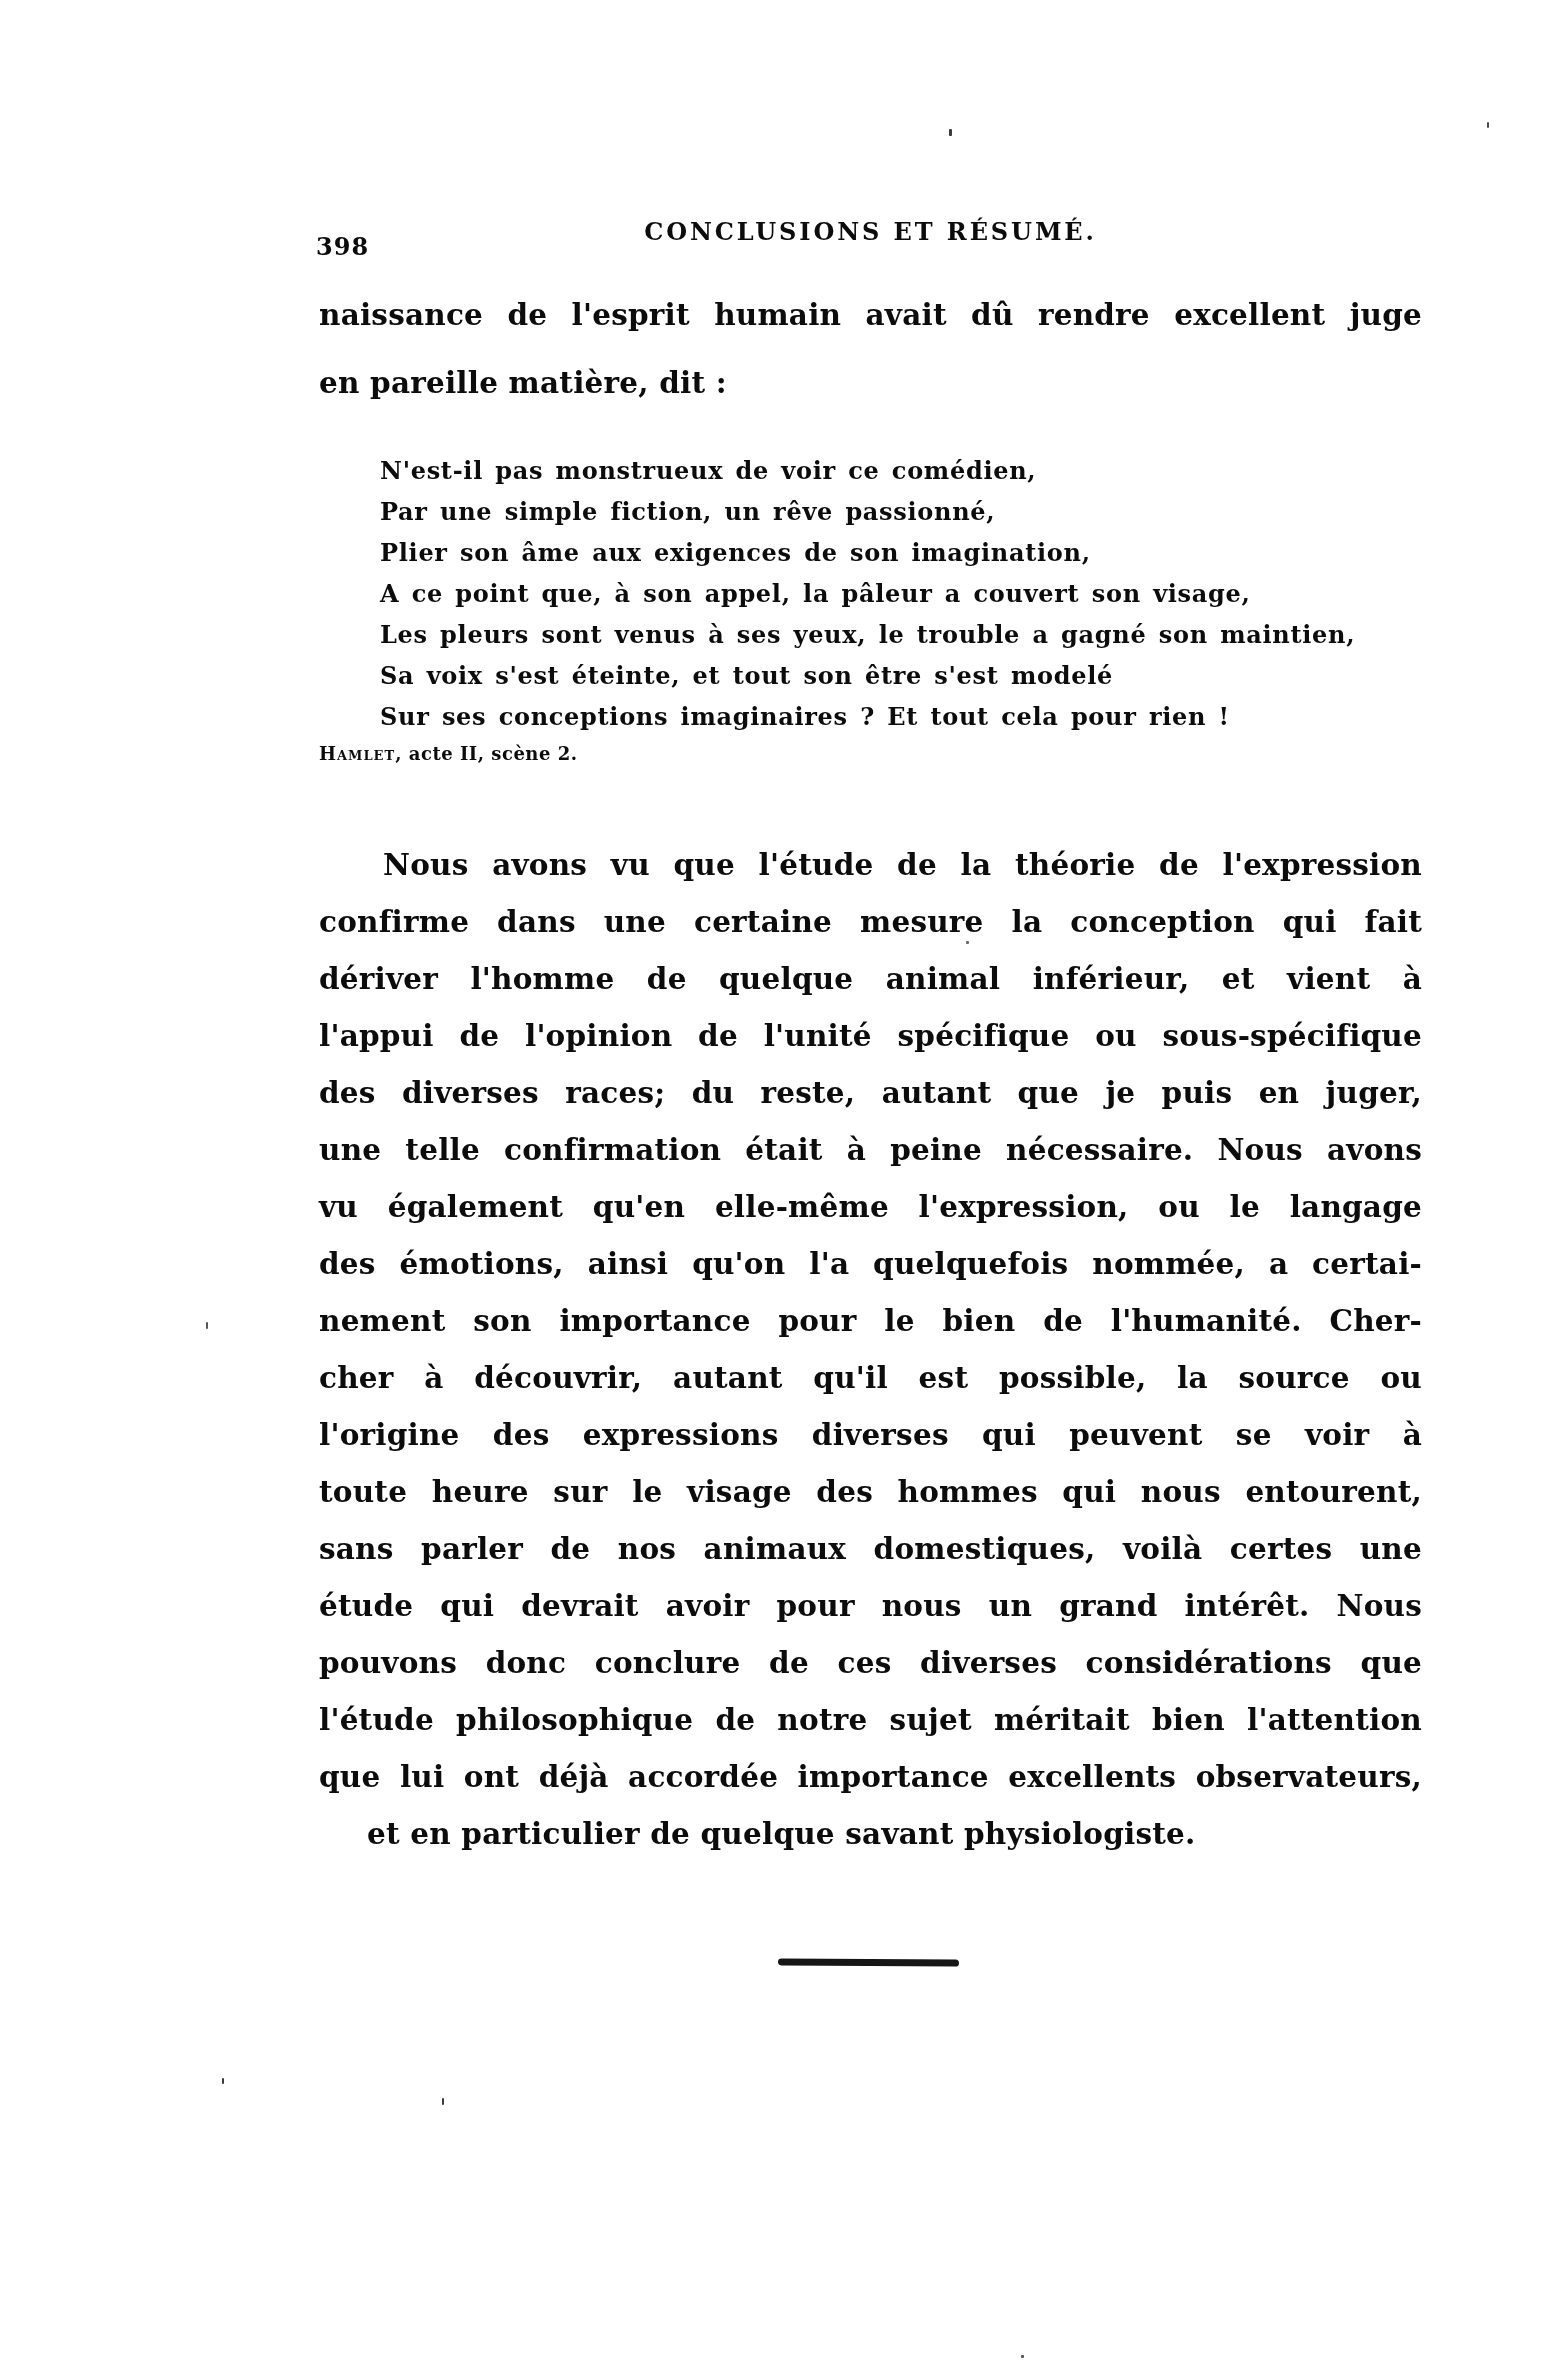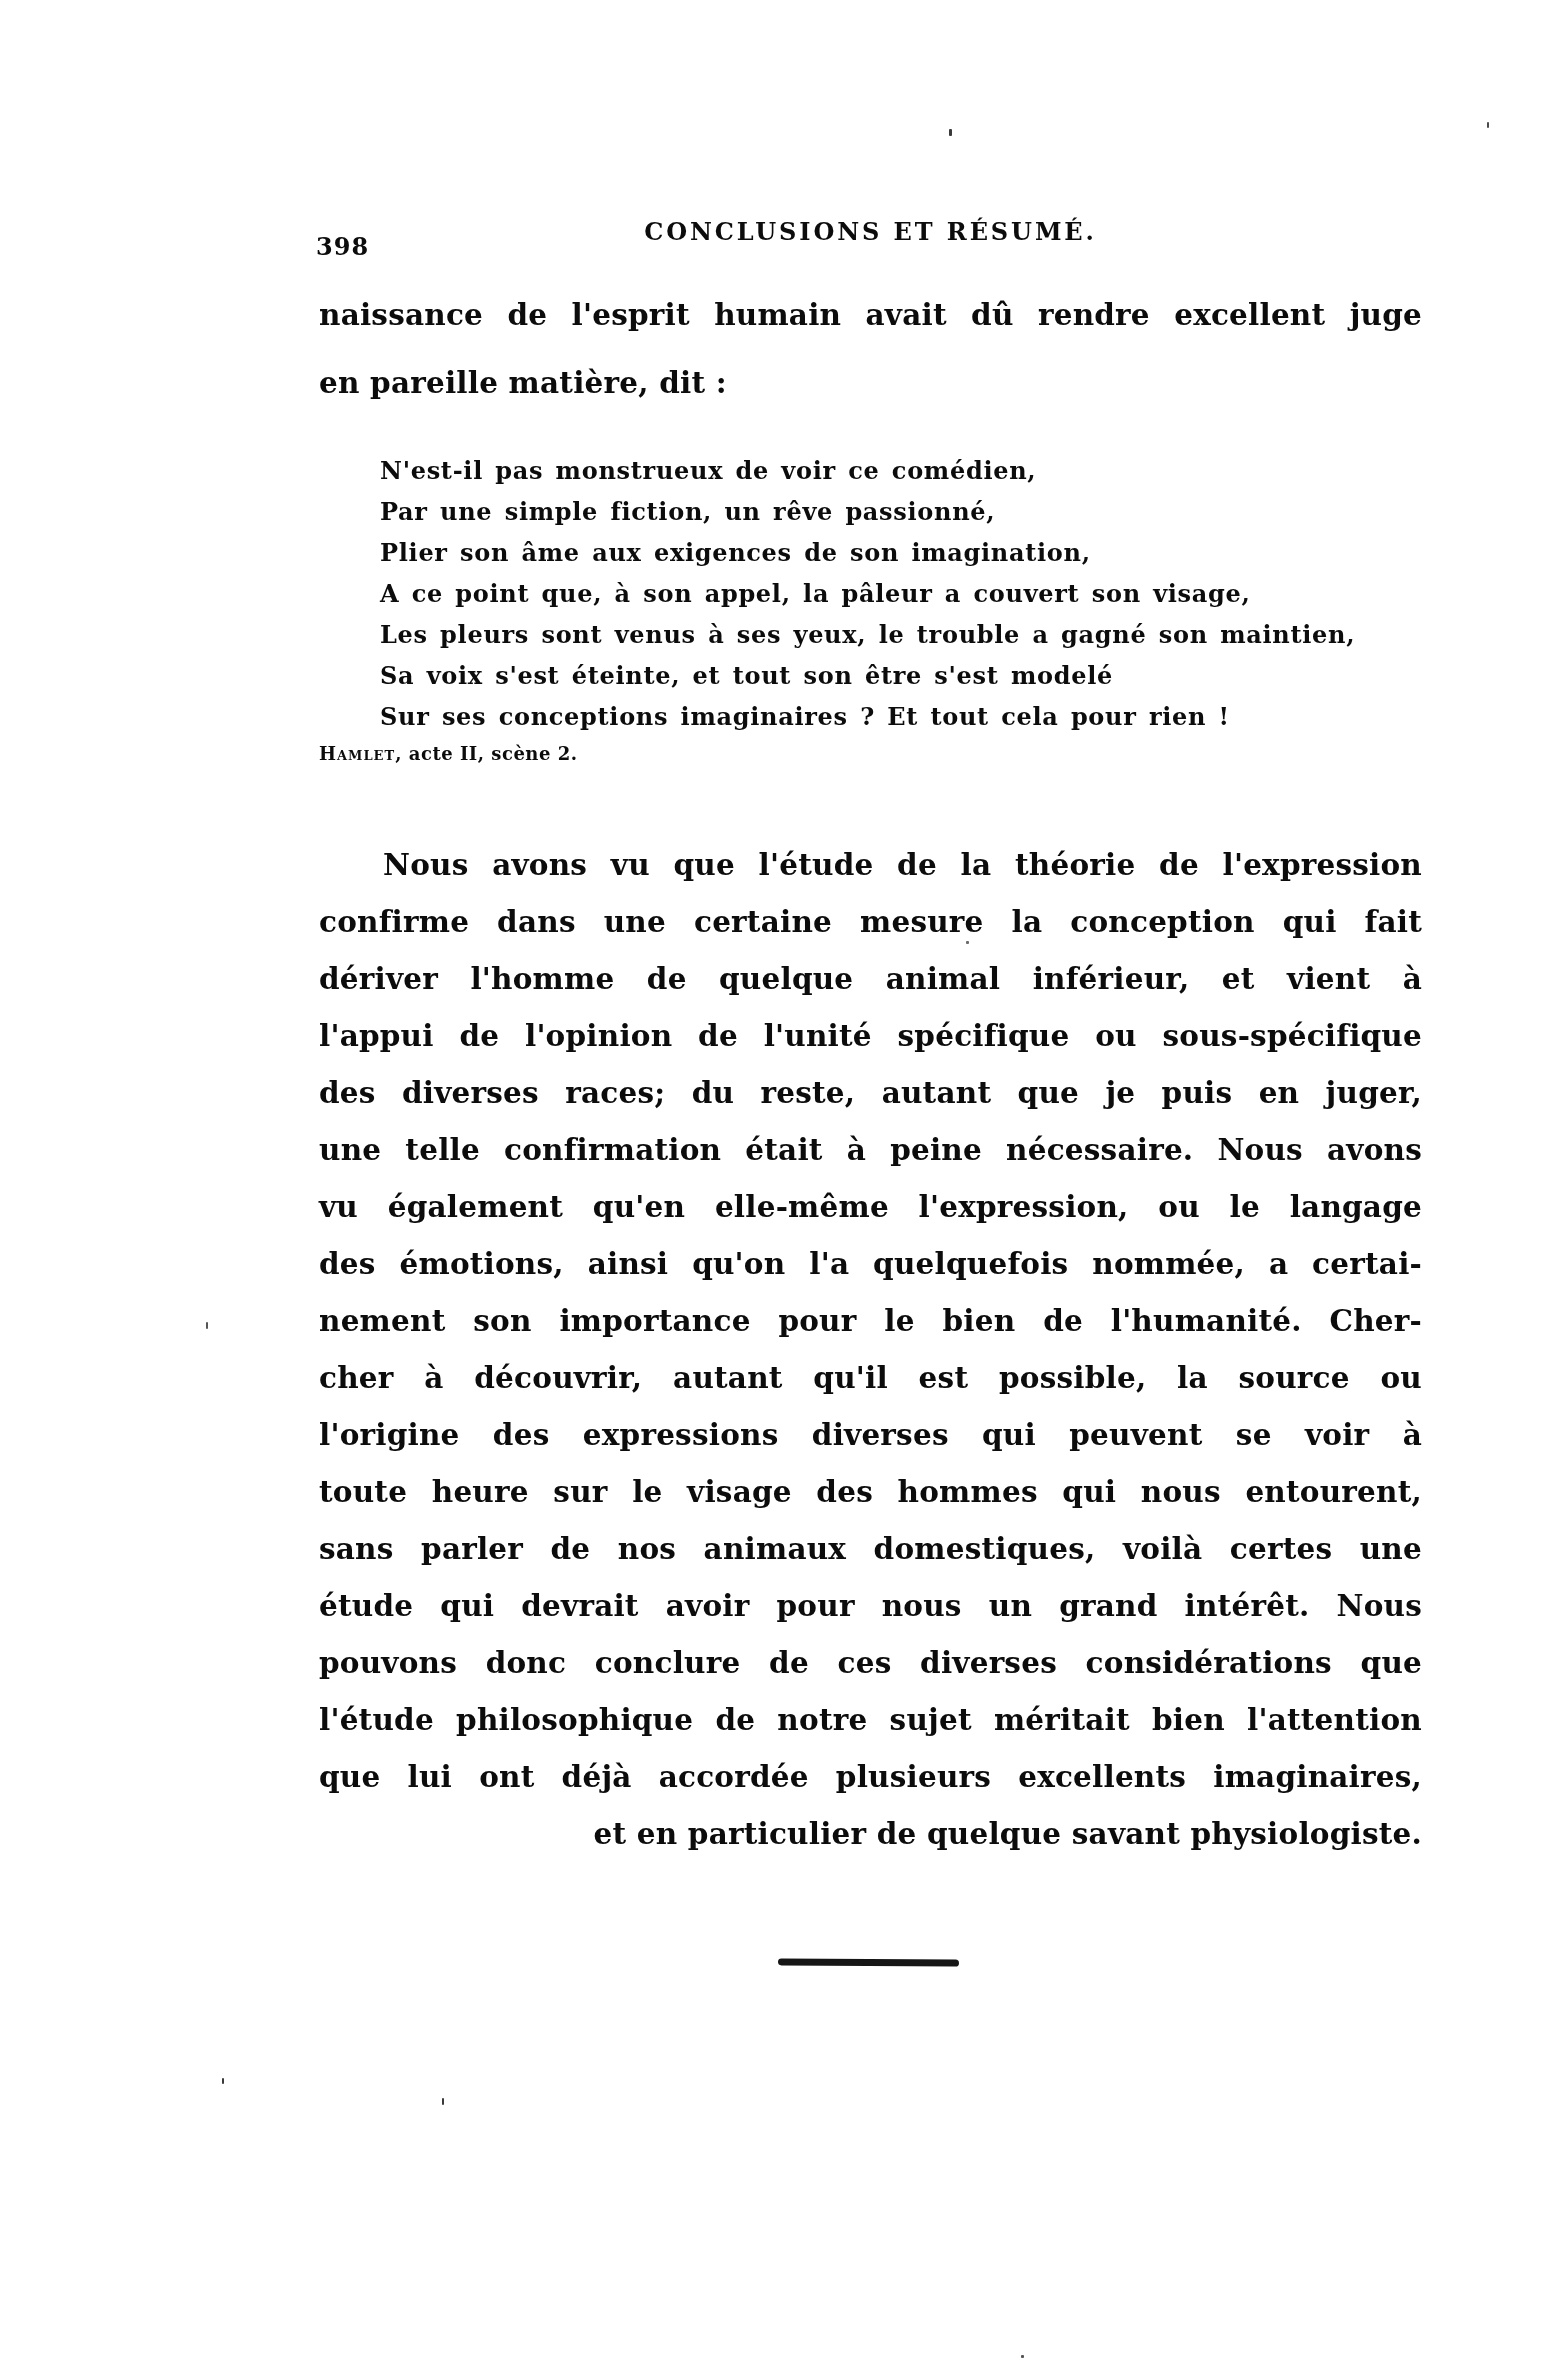--- a/index.html
+++ b/index.html
@@ -79,21 +79,21 @@
     left: 319px;
     top: 836px;
     width: 1103px;
     font-size: 29.5px;
     font-weight: bold;
     line-height: 57px;
     letter-spacing: 0.2px;
   }
   .body-par .jl { text-align: justify; text-align-last: justify; }
   .body-par .indent { text-indent: 64px; }
-  .body-par .last { text-align: right; }
+  .body-par .last { text-align: left; margin-left: 48px; }
   
   .divider {
     position: absolute;
     left: 778px;
     top: 1959px;
     width: 181px;
     height: 6.7px;
     background: #161616;
     border-radius: 3.8px;
     transform: rotate(0.4deg);
@@ -149,21 +149,21 @@
     <div class="jl">vu également qu'en elle-même l'expression, ou le langage</div>
     <div class="jl">des émotions, ainsi qu'on l'a quelquefois nommée, a certai-</div>
     <div class="jl">nement son importance pour le bien de l'humanité. Cher-</div>
     <div class="jl">cher à découvrir, autant qu'il est possible, la source ou</div>
     <div class="jl">l'origine des expressions diverses qui peuvent se voir à</div>
     <div class="jl">toute heure sur le visage des hommes qui nous entourent,</div>
     <div class="jl">sans parler de nos animaux domestiques, voilà certes une</div>
     <div class="jl">étude qui devrait avoir pour nous un grand intérêt. Nous</div>
     <div class="jl">pouvons donc conclure de ces diverses considérations que</div>
     <div class="jl">l'étude philosophique de notre sujet méritait bien l'attention</div>
-    <div class="jl">que lui ont déjà accordée plusieurs excellents imaginaires,</div>
+    <div class="jl">que lui ont déjà accordée importance excellents observateurs,</div>
     <div class="last">et en particulier de quelque savant physiologiste.</div>
   </div>
 
   <div class="divider"></div>
 
   <div class="speck s1"></div>
   <div class="speck s2"></div>
   <div class="speck s3"></div>
   <div class="speck s4"></div>
   <div class="speck s5"></div>

